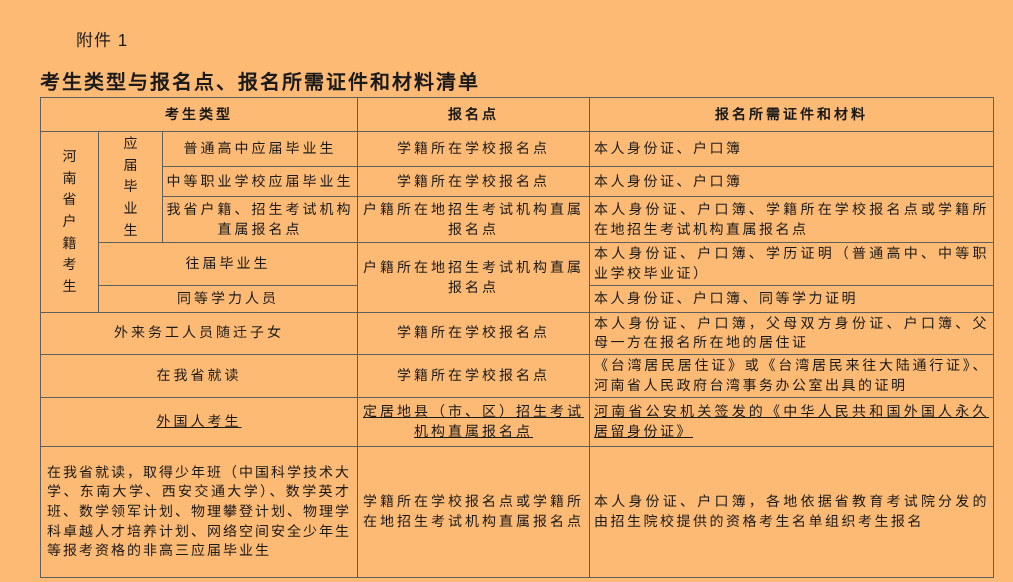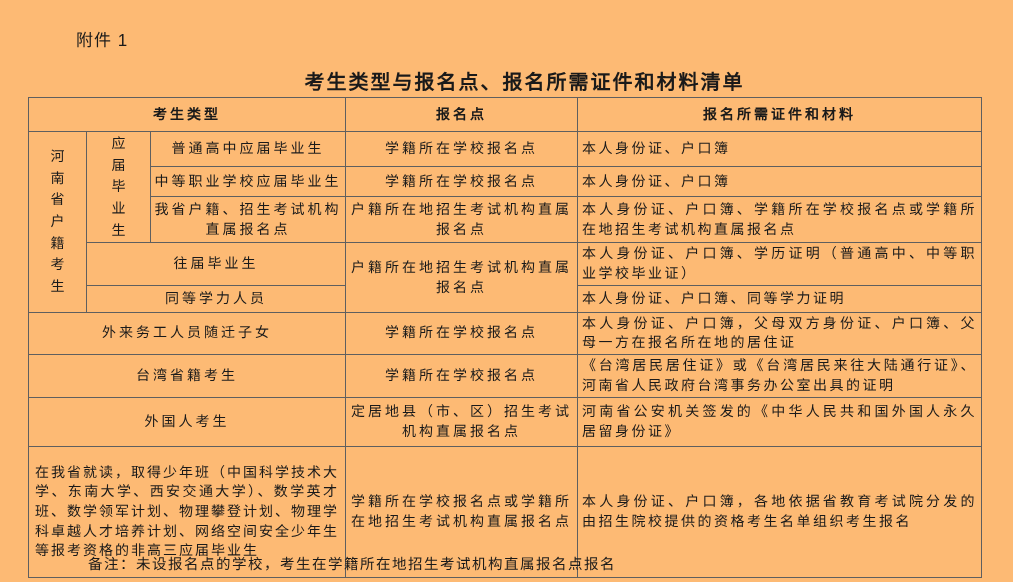--- a/index.html
+++ b/index.html
@@ -18,31 +18,31 @@
   .attachment {
     position: absolute;
     left: 76px;
     top: 26px;
     font-size: 17px;
     font-family: "Liberation Sans", "DejaVu Sans", sans-serif;
     letter-spacing: 1px;
   }
   .title {
     position: absolute;
-    left: 48px;
+    left: 40px;
     top: 66px;
     width: 953px;
-    text-align: center;
+    text-align: left;
     font-size: 20px;
     font-weight: bold;
     letter-spacing: 2px;
   }
   table.doc-table {
     position: absolute;
-    left: 28px;
+    left: 40px;
     top: 97px;
     width: 953px;
     border-collapse: collapse;
     table-layout: fixed;
     font-size: 14px;
     line-height: 1.4;
     border-radius: 10px;
   }
   .doc-table th, .doc-table td {
     border: 1px solid #5f5f5f;
@@ -62,21 +62,21 @@
   col.c2  { width: 232px; }
   col.c3  { width: 404px; }
   tr.h-header { height: 34px; }
   tr.r1 { height: 35px; }
   tr.r2 { height: 29px; }
   tr.r3 { height: 46px; }
   tr.r4 { height: 36px; }
   tr.r5 { height: 27px; }
   tr.r6 { height: 40px; }
   tr.r7 { height: 43px; }
-  tr.r8 { height: 49px; }
+  tr.r8 { height: 49px; text-decoration: underline; }
   tr.r9 { height: 103px; }
   .vcell { padding: 0; }
   .vtext {
     width: 1.05em;
     margin: 0 auto;
     word-break: break-all;
     line-height: 1.55;
     letter-spacing: 0;
     text-align: center;
   }
@@ -153,32 +153,31 @@
       <tr class="r5">
         <td colspan="2" class="type">同等学力人员</td>
         <td class="mat">本人身份证、户口簿、同等学力证明</td>
       </tr>
       <tr class="r6">
         <td colspan="3" class="type">外来务工人员随迁子女</td>
         <td class="site">学籍所在学校报名点</td>
         <td class="mat">本人身份证、户口簿，父母双方身份证、户口簿、父母一方在报名所在地的居住证</td>
       </tr>
       <tr class="r7">
-        <td colspan="3" class="type">台湾省籍考生</td>
+        <td colspan="3" class="type">在我省就读</td>
         <td class="site">学籍所在学校报名点</td>
         <td class="mat">《台湾居民居住证》或《台湾居民来往大陆通行证》、河南省人民政府台湾事务办公室出具的证明</td>
       </tr>
       <tr class="r8">
         <td colspan="3" class="type">外国人考生</td>
         <td class="site">定居地县（市、区）招生考试机构直属报名点</td>
         <td class="mat">河南省公安机关签发的《中华人民共和国外国人永久居留身份证》</td>
       </tr>
       <tr class="r9">
         <td colspan="3" class="jtype">在我省就读，取得少年班（中国科学技术大学、东南大学、西安交通大学）、数学英才班、数学领军计划、物理攀登计划、物理学科卓越人才培养计划、网络空间安全少年生等报考资格的非高三应届毕业生</td>
         <td class="site">学籍所在学校报名点或学籍所在地招生考试机构直属报名点</td>
         <td class="mat">本人身份证、户口簿，各地依据省教育考试院分发的由招生院校提供的资格考生名单组织考生报名</td>
       </tr>
     </tbody>
   </table>
 
-  <div class="note">备注：未设报名点的学校，考生在学籍所在地招生考试机构直属报名点报名</div>
 
 </div>
 
 </body></html>

